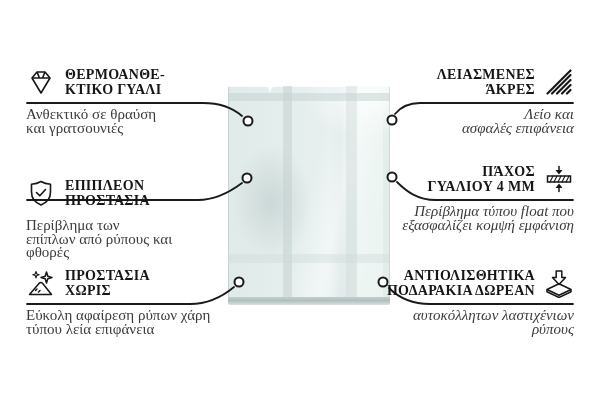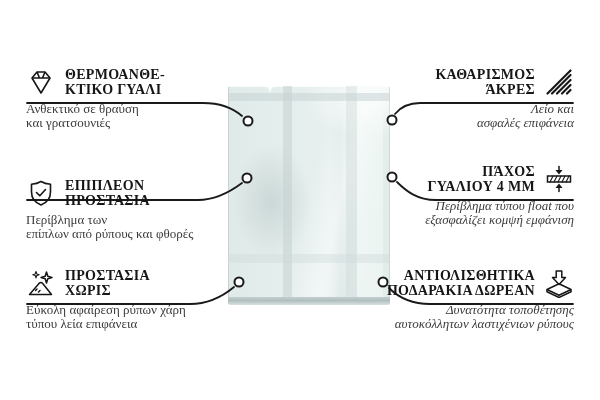--- a/index.html
+++ b/index.html
@@ -11,21 +11,21 @@
   .feature{position:absolute;width:190px;}
   .feature.left{left:26px;}
   .feature.right{right:26px;}
   .f-header{display:flex;align-items:center;gap:9px;height:40px;}
   .feature.right .f-header{flex-direction:row-reverse;}
   .f-icon{width:30px;height:30px;flex:0 0 30px;}
   .f-icon svg{display:block;width:30px;height:30px;}
   .f-title{flex:1;font-weight:bold;font-size:14px;line-height:15px;color:#161616;letter-spacing:.3px;}
   .feature.right .f-title{text-align:right;}
   .f-title span{display:block;}
-  .f-desc{font-size:13px;line-height:13.5px;color:#3b3b3b;}
+  .f-desc{margin-top:6px;font-size:15px;line-height:13.5px;color:#3b3b3b;}
   .feature.right .f-desc{text-align:right;font-style:italic;}
   .f-desc span{display:block;}
   
   .glass{
     position:absolute;left:228px;top:86px;width:162px;height:211px;
     background:
       radial-gradient(90px 60px at 86% 5%, rgba(255,255,255,.92), rgba(255,255,255,0) 72%),
       linear-gradient(103deg, rgba(255,255,255,0) 50%, rgba(255,255,255,.5) 66%, rgba(255,255,255,.08) 78%, rgba(255,255,255,0) 88%),
       radial-gradient(55px 80px at 27% 55%, rgba(134,155,155,.26), rgba(134,155,155,0) 72%),
       linear-gradient(90deg,#e0eae9 0%,#e4eeec 32%,#e6efee 62%,#dce7e6 70%,#e6efee 78%,#e2ecea 100%);
@@ -144,21 +144,21 @@
       <span class="f-icon">
         <svg viewBox="0 0 30 30" fill="none" stroke="#161616" stroke-width="2.2" stroke-linecap="round">
           <path d="M3.5 26.5 L26.5 3.5"></path>
           <path d="M8 26.5 L26.5 8"></path>
           <path d="M13 26.5 L26.5 13"></path>
           <path d="M18 26.5 L26.5 18"></path>
           <path d="M23 26.5 L26.5 23"></path>
         </svg>
       </span>
       <div class="f-title">
-        <span>ΚΑΘΑΡΙΣΜΟΣ</span>
+        <span>ΛΕΙΑΣΜΕΝΕΣ</span>
         <span>ΆΚΡΕΣ</span>
       </div>
     </div>
     <div class="f-desc">
       <span>Λείο και</span>
       <span>ασφαλές επιφάνεια</span>
     </div>
   </div>
 
   <div class="feature right" style="top:159px">
@@ -192,18 +192,17 @@
           <path d="M3 21.5 L15 15.8 L27 21.5 L15 27.2 Z"></path>
           <path d="M3 21.5 V23.8 L15 29.5 L27 23.8 V21.5"></path>
         </svg>
       </span>
       <div class="f-title">
         <span>ΑΝΤΙΟΛΙΣΘΗΤΙΚΑ</span>
         <span>ΠΟΔΑΡΑΚΙΑ ΔΩΡΕΑΝ</span>
       </div>
     </div>
     <div class="f-desc">
-      <span>Δυνατότητα τοποθέτησης</span>
       <span>αυτοκόλλητων λαστιχένιων ρύπους</span>
     </div>
   </div>
 
 </div>
 
 </body></html>

